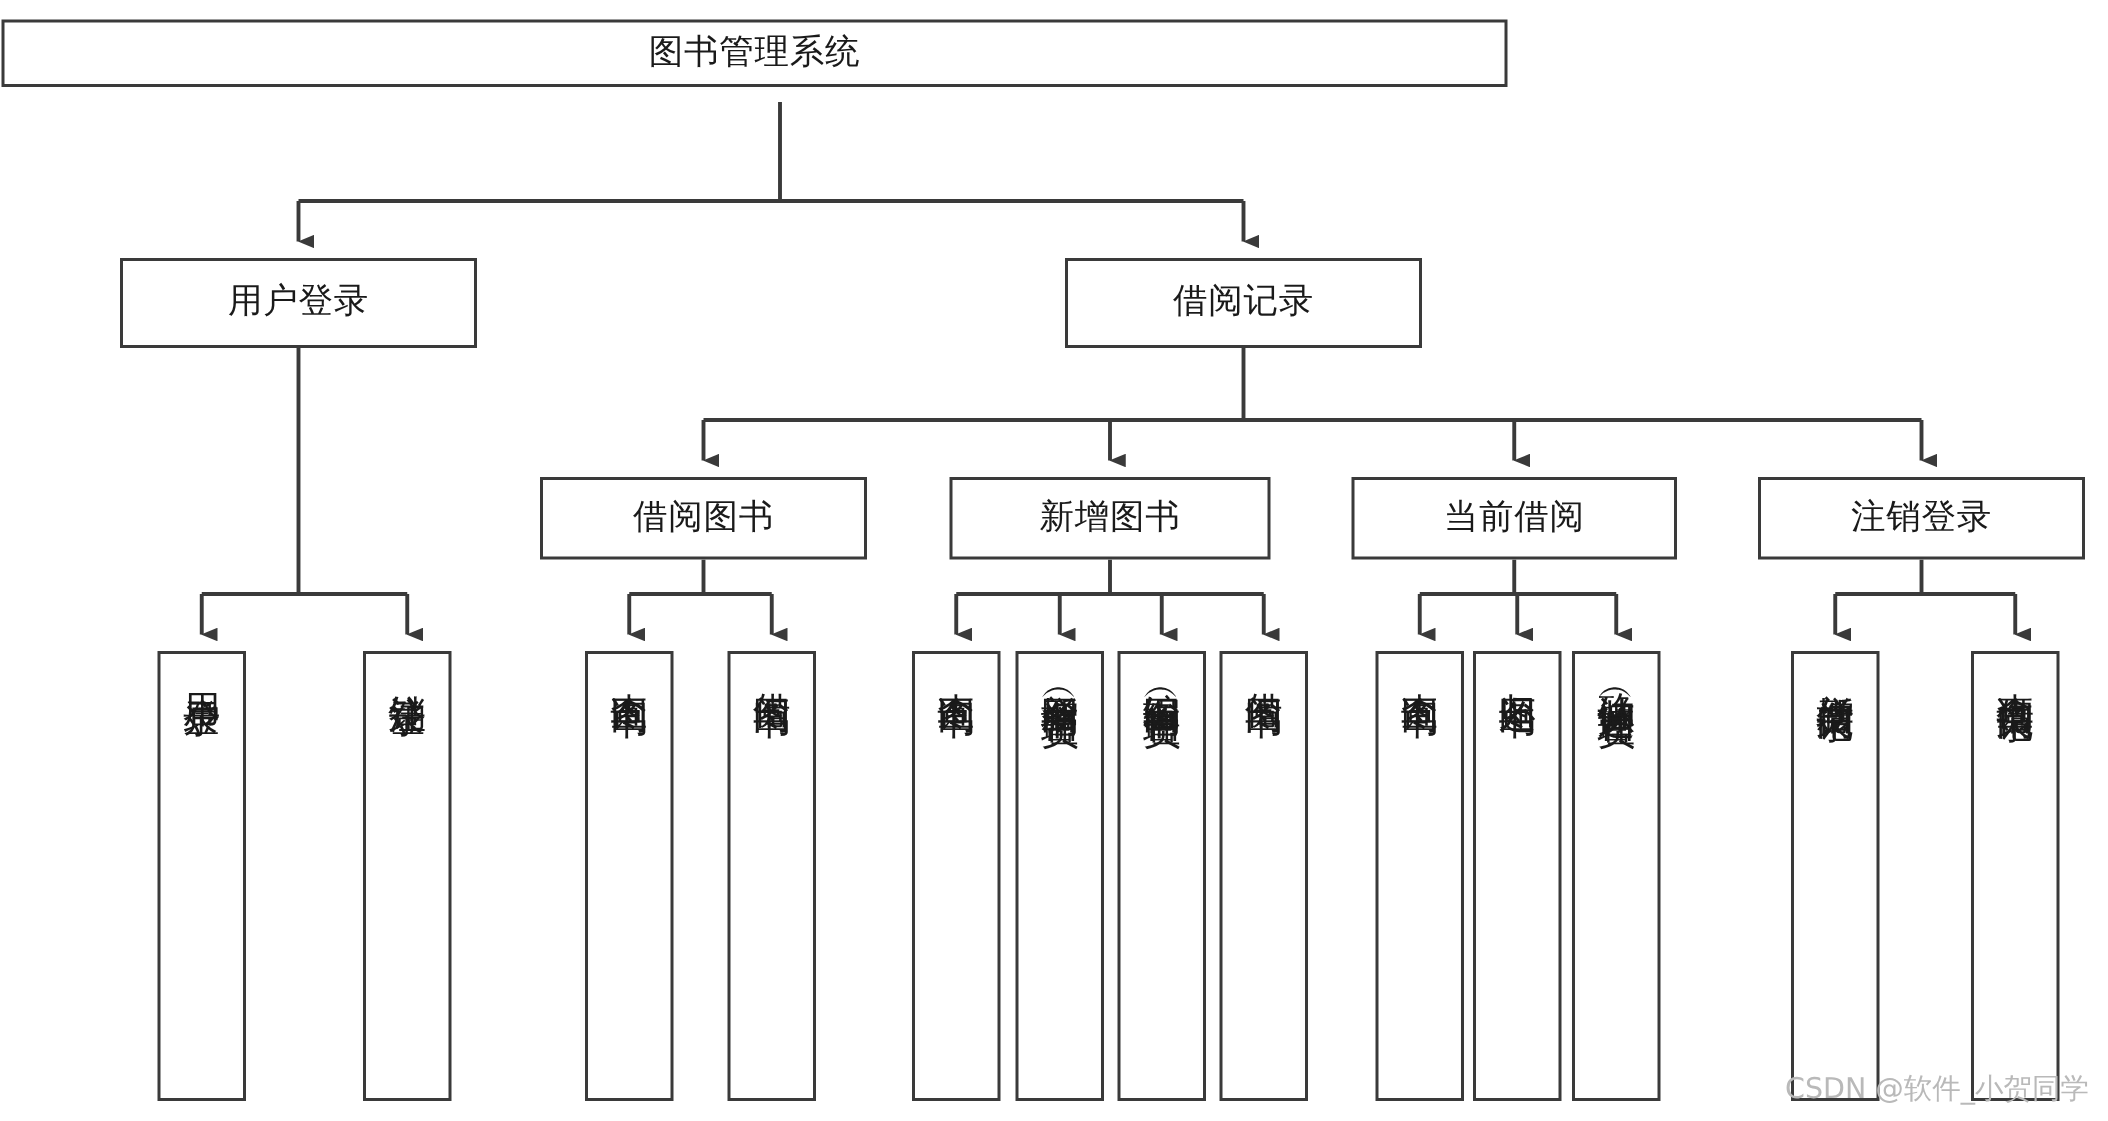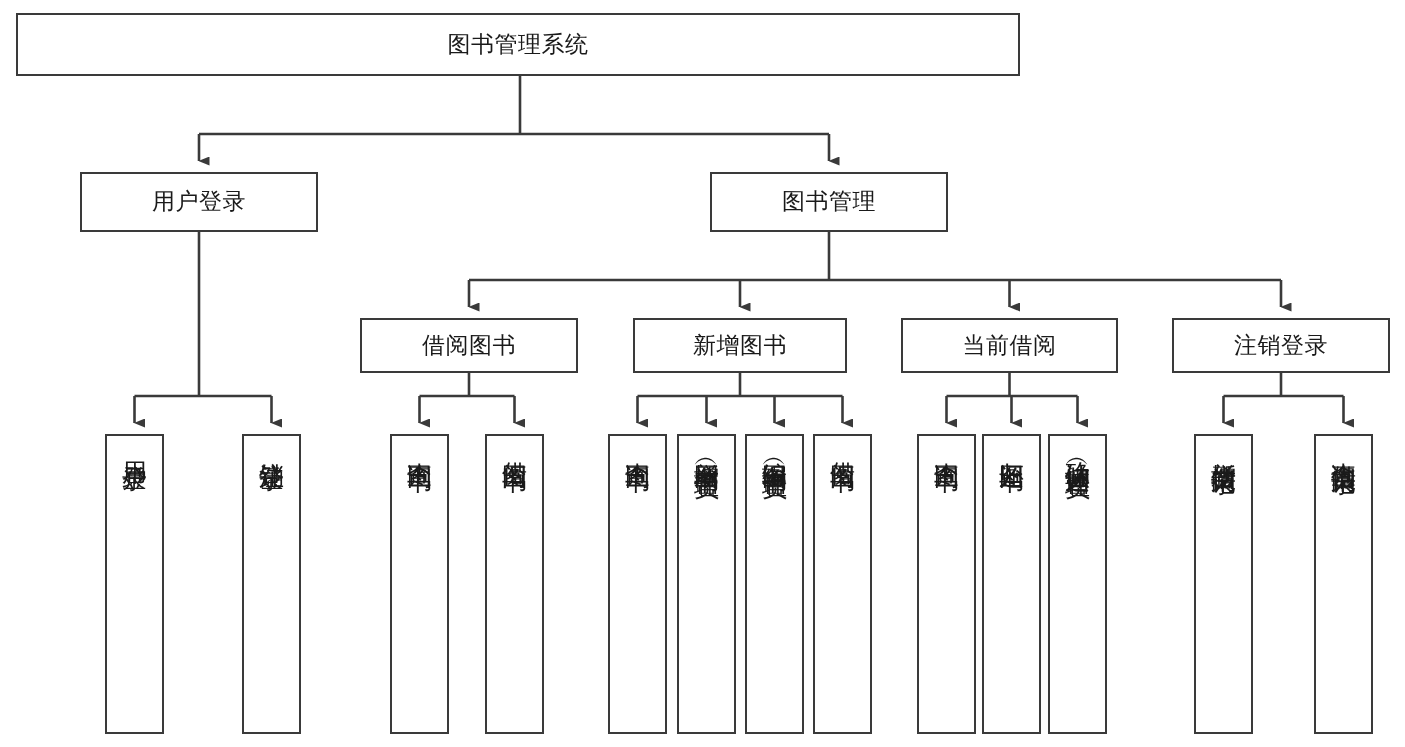--- a/index.html
+++ b/index.html
@@ -109,28 +109,28 @@
         <path d="M 1011.5 396 L 1011.5 423" marker-end="url(#arrowhead)"></path>
         <path d="M 1077.5 396 L 1077.5 423" marker-end="url(#arrowhead)"></path>
         <path d="M 1281 373 L 1281 396"></path>
         <path d="M 1223.5 396 L 1343.5 396"></path>
         <path d="M 1223.5 396 L 1223.5 423" marker-end="url(#arrowhead)"></path>
         <path d="M 1343.5 396 L 1343.5 423" marker-end="url(#arrowhead)"></path>
       </g>
   </svg>
 
   <div id="node-layer">
-      <div class="node horizontal" style="left: 16px; top: 13px; width: 1004px; height: 63px;">
+      <div class="node horizontal" style="left: 1px; top: 13px; width: 1004px; height: 45px;">
         <span class="label">图书管理系统</span>
       </div>
       <div class="node horizontal" style="left: 80px; top: 172px; width: 238px; height: 60px;">
         <span class="label">用户登录</span>
       </div>
       <div class="node horizontal" style="left: 710px; top: 172px; width: 238px; height: 60px;">
-        <span class="label">图书管理</span>
+        <span class="label">借阅记录</span>
       </div>
       <div class="node horizontal" style="left: 360px; top: 318px; width: 218px; height: 55px;">
         <span class="label">借阅图书</span>
       </div>
       <div class="node horizontal" style="left: 633px; top: 318px; width: 214px; height: 55px;">
         <span class="label">新增图书</span>
       </div>
       <div class="node horizontal" style="left: 901px; top: 318px; width: 217px; height: 55px;">
         <span class="label">当前借阅</span>
       </div>
@@ -171,13 +171,14 @@
         <span class="label">确认归还（管理员）</span>
       </div>
       <div class="node vertical" style="left: 1194px; top: 434px; width: 59px; height: 300px;">
         <span class="label">新增借阅记录</span>
       </div>
       <div class="node vertical" style="left: 1314px; top: 434px; width: 59px; height: 300px;">
         <span class="label">查询借阅记录</span>
       </div>
     </div>
 
+  <div class="watermark" style="left: 1190px; top: 713px; color: rgb(185, 185, 185);">CSDN @软件_小贺同学</div>
 </div>
 
 </body></html>

